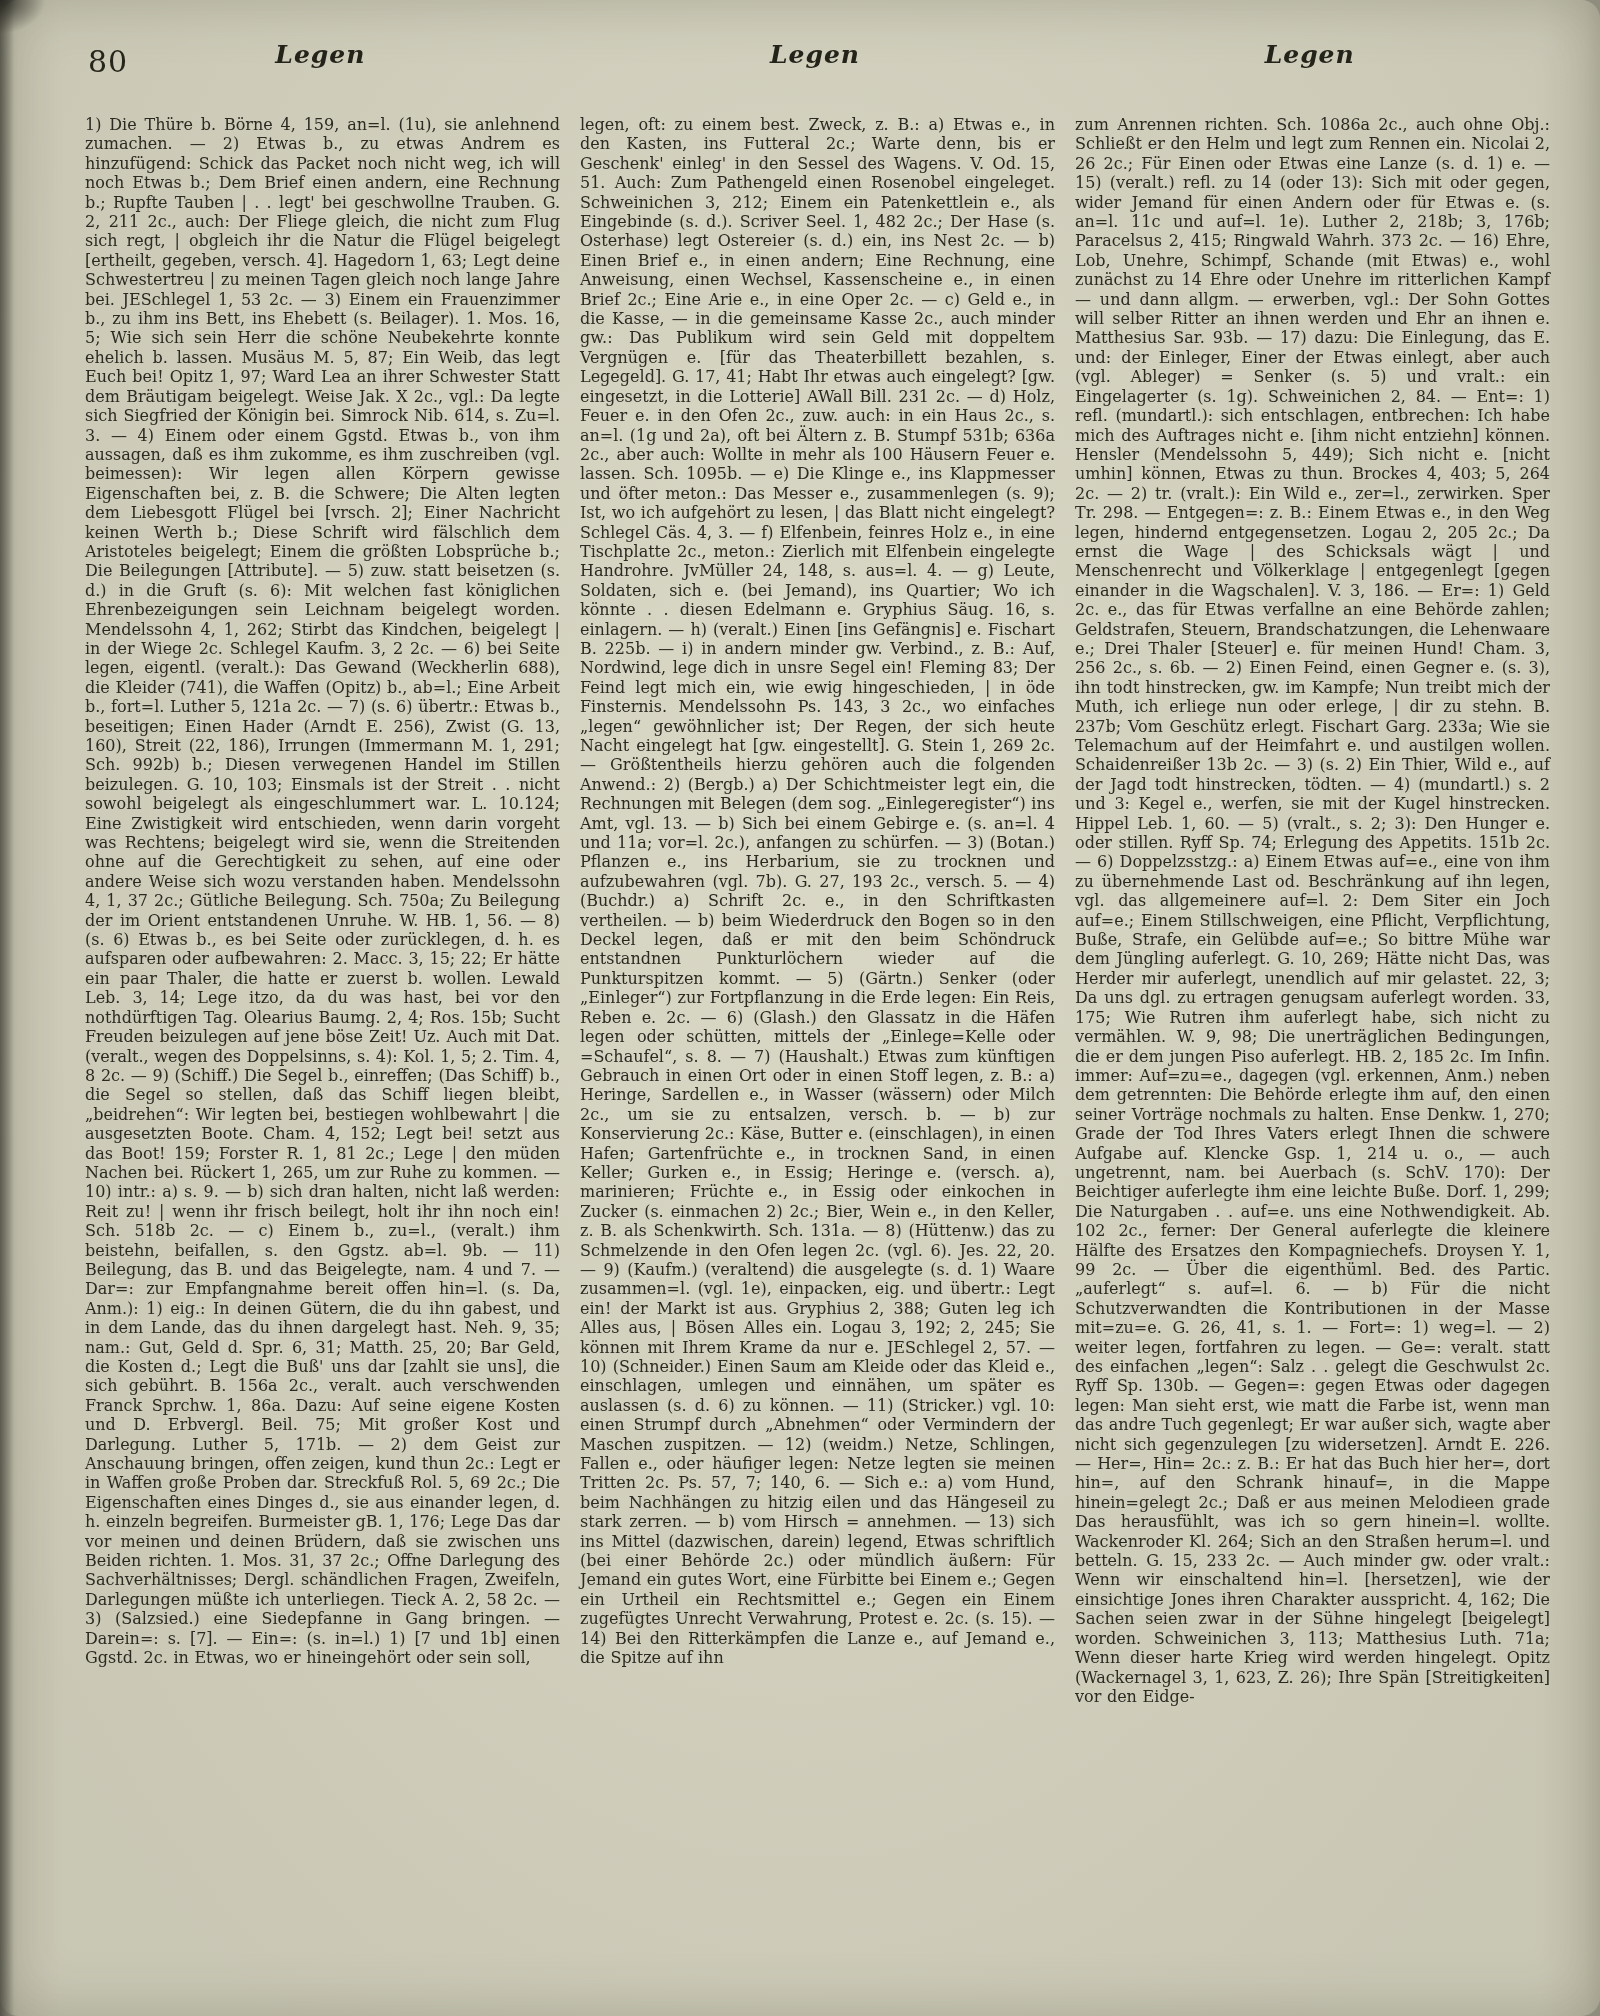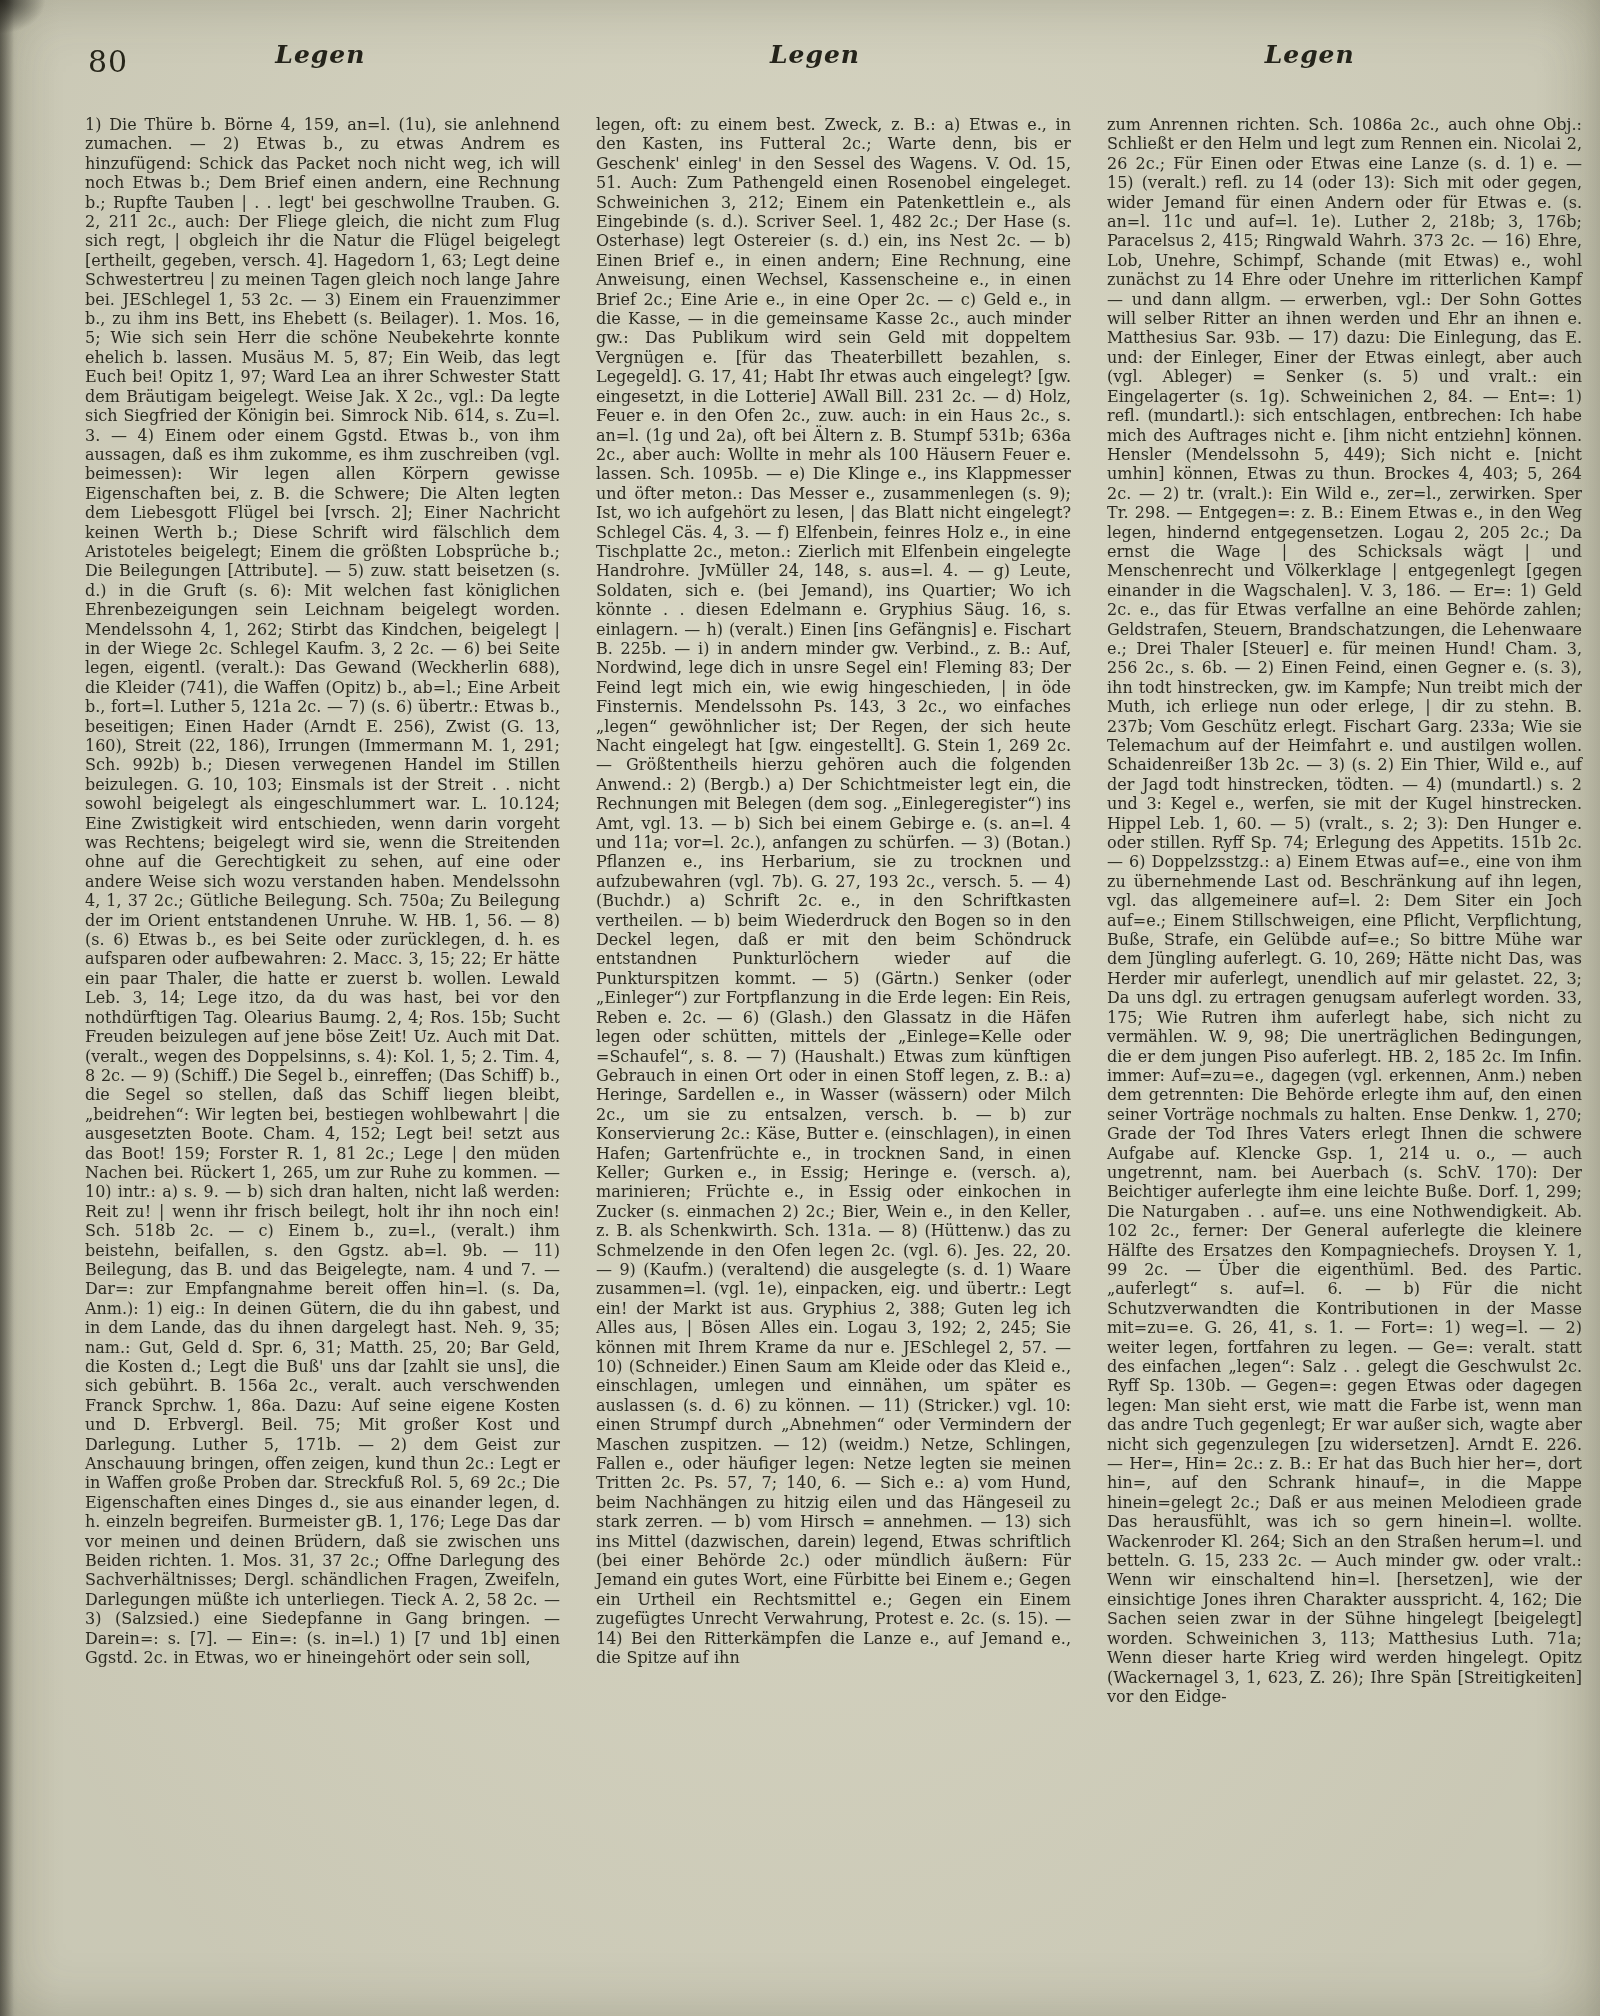--- a/index.html
+++ b/index.html
@@ -11,20 +11,21 @@
   }
   .scan-page{
     position:relative;
     width:1600px;height:2016px;
     background:
       radial-gradient(ellipse at 50% 40%, rgba(255,255,250,0.10), rgba(0,0,0,0.06) 85%),
       linear-gradient(90deg, #b3b1a0 0px, #cfcdb8 18px, #d6d4c0 60px, #d6d4c0 1540px, #cfcdb8 1585px, #c6c4b0 1600px),
       #d6d4c0;
     color:#2b2a21;
     box-shadow:inset 0 0 60px rgba(60,58,40,0.25);
+    border-radius:19px;
   }
   .scan-page::before{ 
     content:"";
     position:absolute;left:0;top:0;width:46px;height:34px;
     background:radial-gradient(ellipse at 0 0, rgba(20,20,16,0.8), rgba(20,20,16,0) 70%);
     pointer-events:none;
   }
   .scan-page::after{ 
     content:"";
     position:absolute;left:0;top:0;width:14px;height:100%;
@@ -45,21 +46,21 @@
     display:flex;gap:24px;
   }
   .running-title{
     width:475px;text-align:center;
     font-size:25px;font-weight:bold;font-style:italic;
     letter-spacing:1px;color:#24231a;
   }
   .columns{
     position:absolute;
     top:115px;left:85px;
-    display:flex;gap:36px;
+    display:flex;gap:20px;
   }
   .col{
     width:475px;
     font-size:16px;
     line-height:19.4px;
     text-align:justify;
     text-justify:inter-word;
     color:#2b2a21;
     word-spacing:0.5px;
   }

